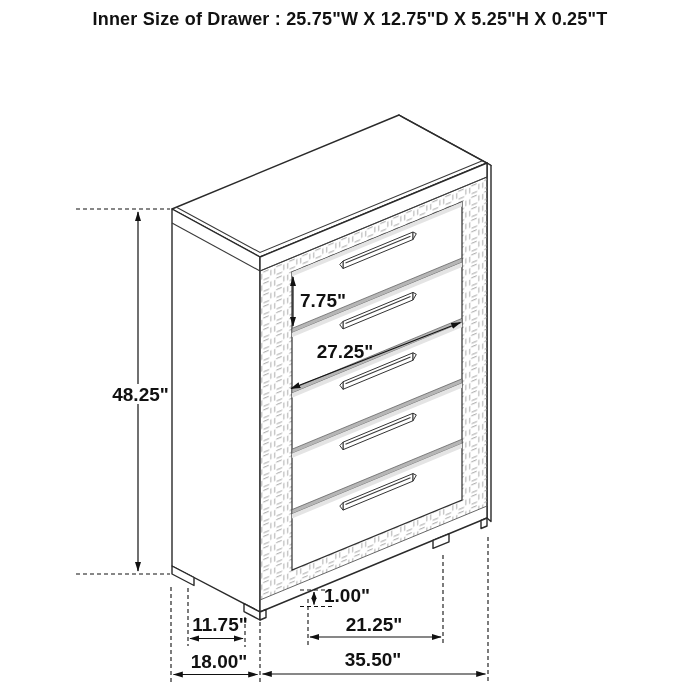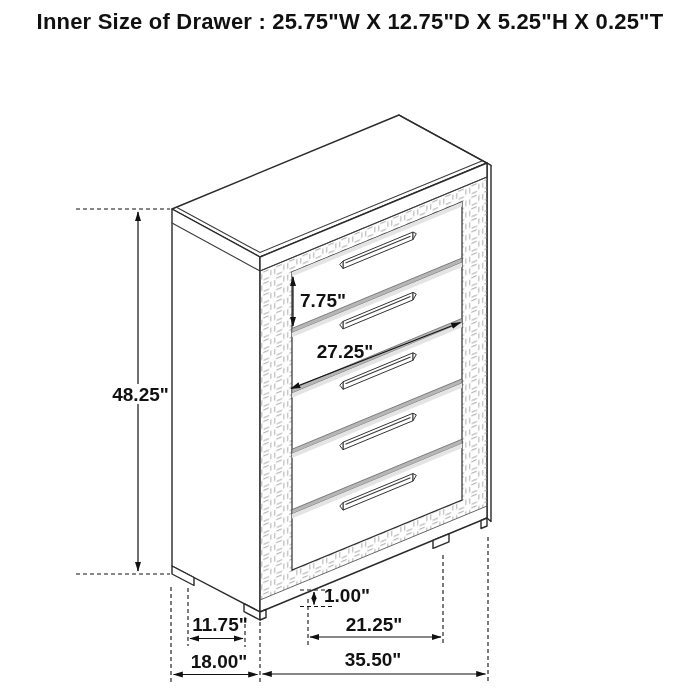--- a/index.html
+++ b/index.html
@@ -1,19 +1,19 @@
 <!DOCTYPE html>
 <html><head>
 <meta charset="utf-8">
 <style>
   html,body{margin:0;padding:0;background:#ffffff;}
   #stage{position:relative;width:700px;height:700px;background:#fff;overflow:hidden;
          font-family:"Liberation Sans", sans-serif;}
   #title{position:absolute;top:9px;left:0;width:100%;text-align:center;
-         font-size:22px;font-weight:bold;color:#111;letter-spacing:0.2px;}
+         font-size:18px;font-weight:bold;color:#111;letter-spacing:0.2px;}
   svg{position:absolute;top:0;left:0;}
   .dim-label{font-family:"Liberation Sans", sans-serif;font-size:19px;font-weight:bold;fill:#111;}
   .outline{fill:#ffffff;stroke:#2a2a2a;stroke-width:1.4;stroke-linejoin:round;}
   .inner{fill:none;stroke:#3a3a3a;stroke-width:1.1;}
   .dimline{stroke:#111;stroke-width:1.2;fill:none;}
   .dashline{stroke:#111;stroke-width:1.1;fill:none;stroke-dasharray:4 3;}
   .handle{fill:#ffffff;stroke:#333;stroke-width:1;}
 </style>
 </head>
 <body>

